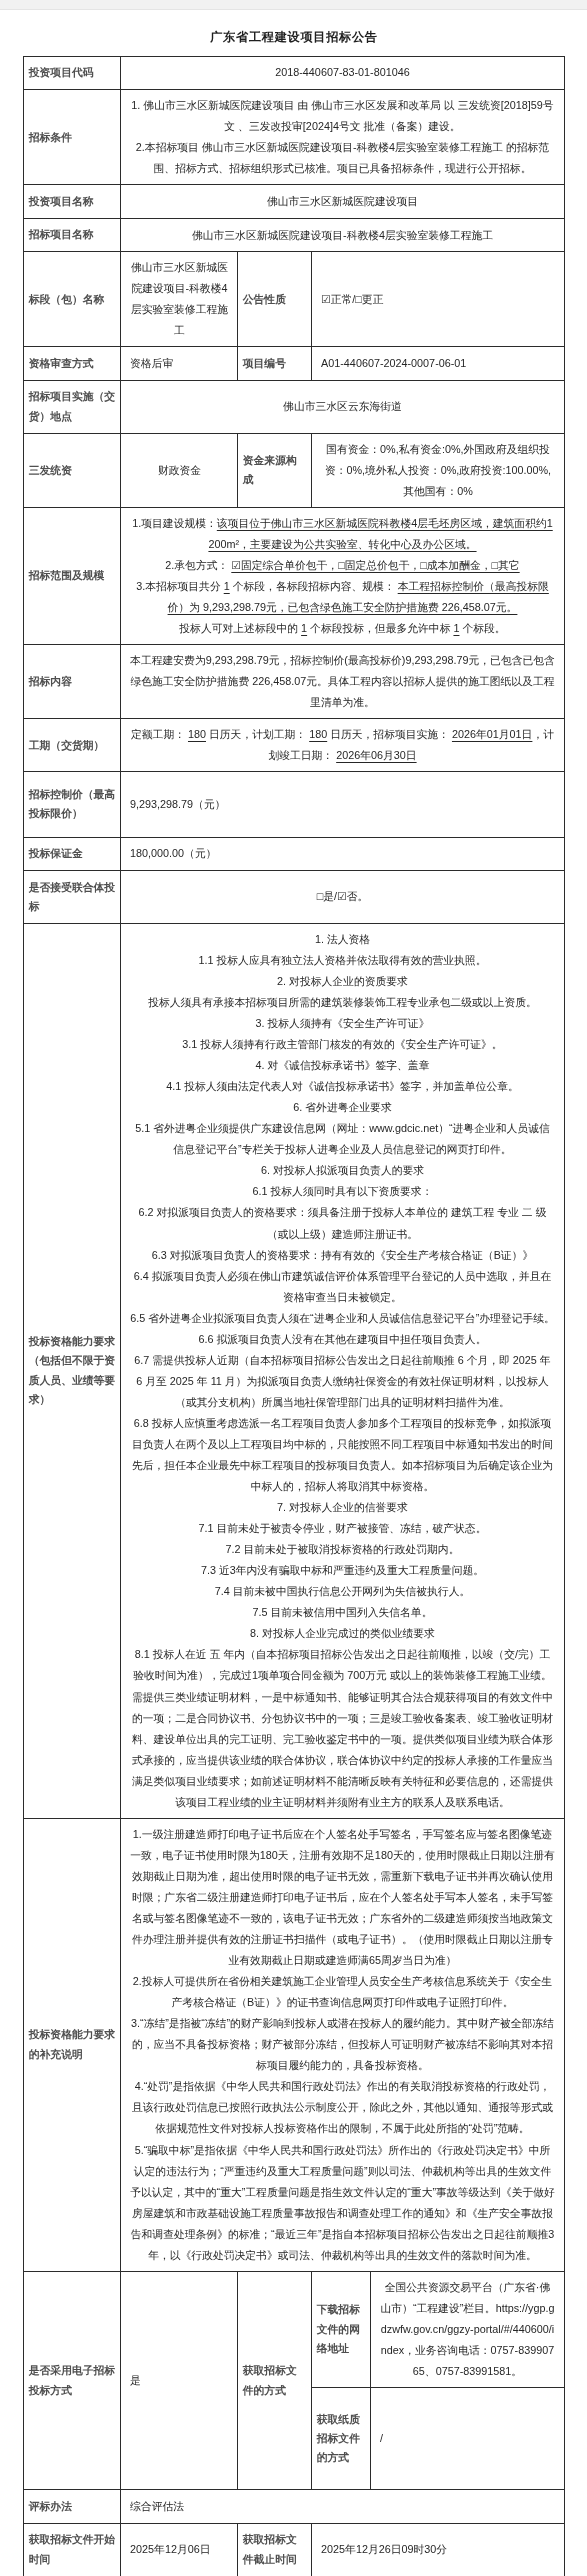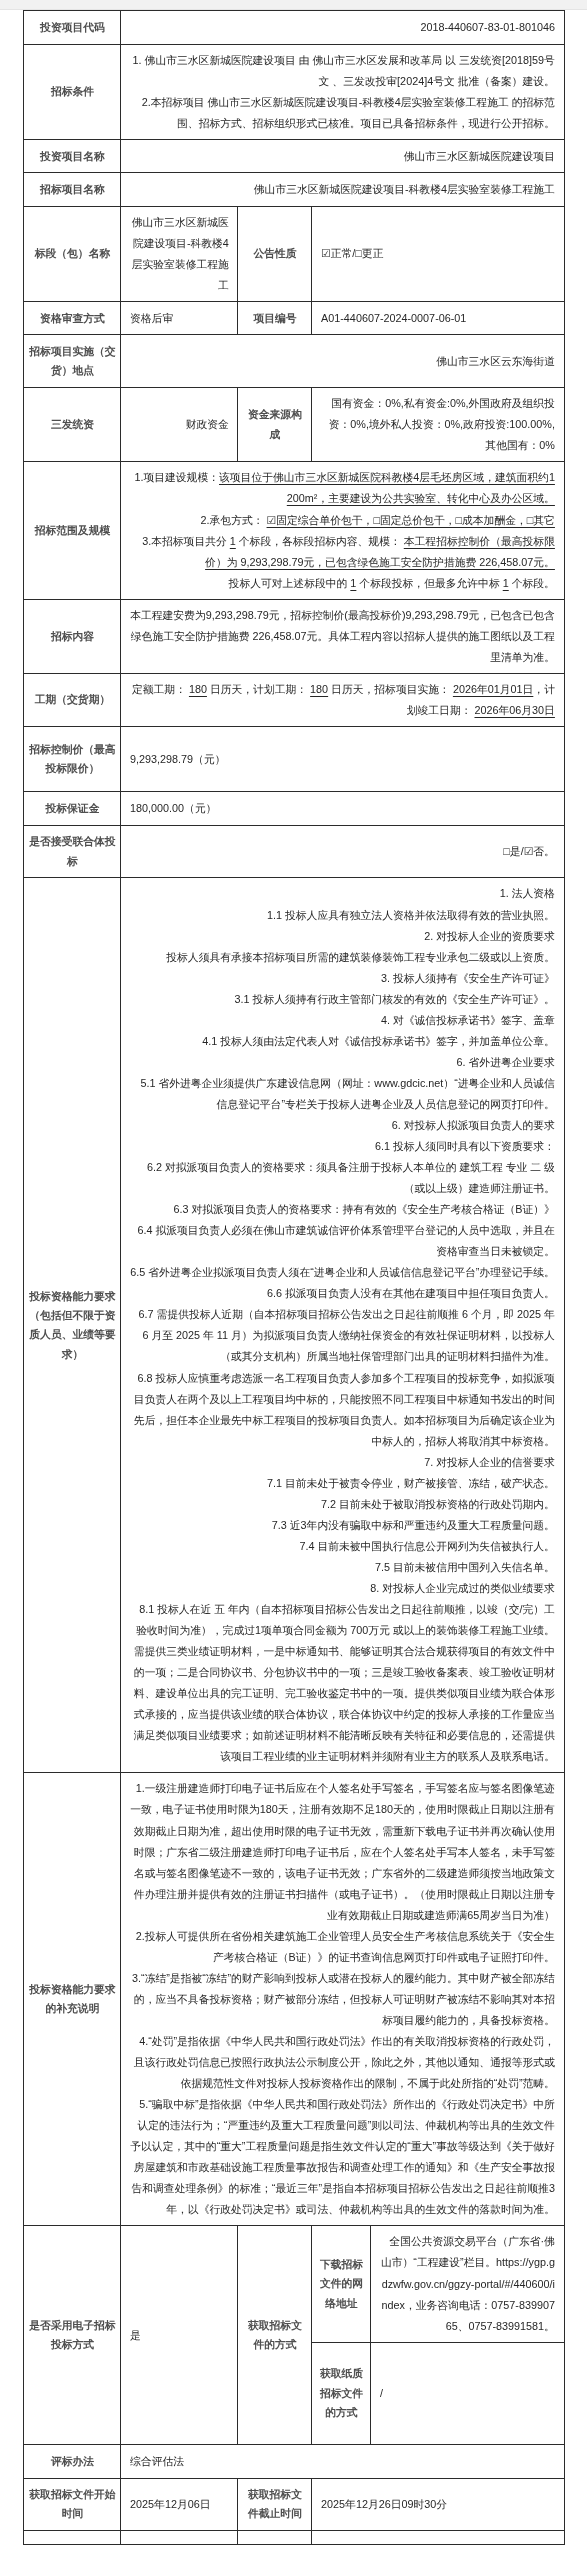--- a/index.html
+++ b/index.html
@@ -3,32 +3,33 @@
 <meta charset="utf-8">
 <style>
   html,body{margin:0;padding:0;background:#ffffff;}
   body{font-family:"Liberation Sans","DejaVu Sans",sans-serif;-webkit-font-smoothing:none;}
   .topbar{height:9.4px;background:#f1f1f1;border-bottom:0.7px solid #e4e4e4;}
   .page{width:588px;margin:0 auto;background:#fff;}
   .page-title{font-size:12.2px;font-weight:bold;color:#1f1f1f;text-align:center;
     margin:19px 0 9.4px 0;letter-spacing:0.7px;}
   table.announce{border-collapse:collapse;table-layout:fixed;width:540px;margin:0 auto 43px auto;}
   td{border:0.7px solid #2b2b2b;vertical-align:middle;font-size:10.8px;word-break:break-all;overflow-wrap:anywhere;}
-  td.lbl{font-weight:bold;color:#4f4f4f;text-align:center;padding:6.5px 4.3px;line-height:1.8;}
-  td.val{color:#262626;text-align:right;padding:5px 8.6px;line-height:1.95;}
+  td.lbl{font-weight:bold;color:#4f4f4f;padding:6.5px 4.3px;line-height:1.8;}
+  td.val{color:#262626;text-align:center;padding:5px 8.6px;line-height:1.95;}
   td.ctr{text-align:left;}
   td.tall{padding-top:21.6px;padding-bottom:21.6px;}
   .ln{display:block;}
   .u{text-decoration:underline;text-underline-offset:2.9px;margin-top:8px;}
 </style>
 </head>
 <body>
 
 <div class="topbar"></div>
 <div class="page">
+  <div class="page-title">广东省工程建设项目招标公告</div>
   <table class="announce" id="announce-table">
     <colgroup>
       <col style="width:97px">
         <col style="width:117px">
         <col style="width:74px">
         <col style="width:59px">
         <col style="width:193px">
     </colgroup>
     <tbody id="announce-body">
         <tr>

